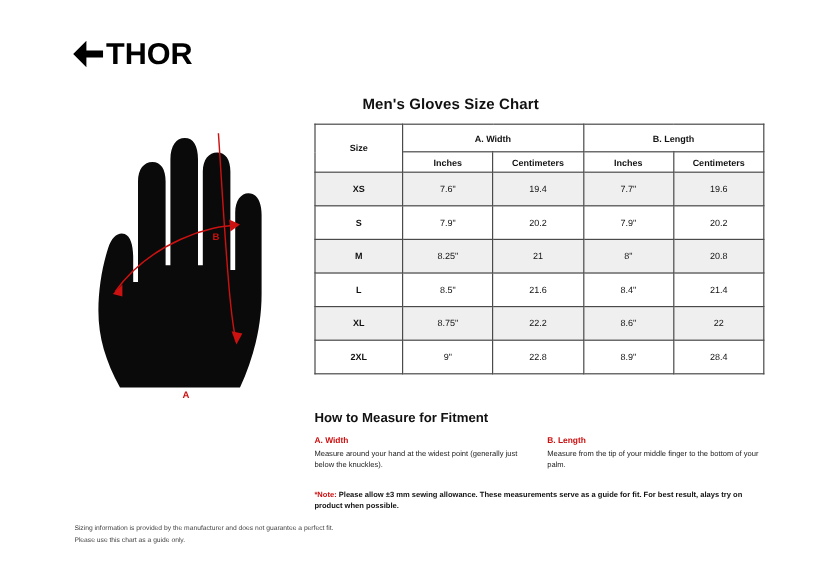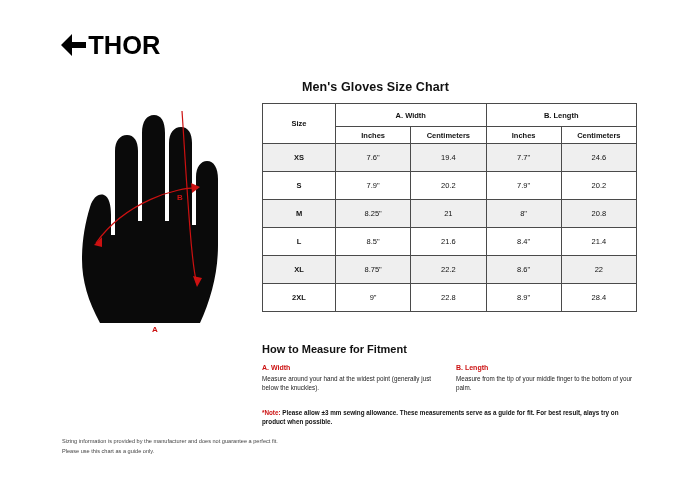--- a/index.html
+++ b/index.html
@@ -279,21 +279,21 @@
         <th class="sub-hdr">Inches</th>
         <th class="sub-hdr">Centimeters</th>
       </tr>
     </thead>
     <tbody>
       <tr>
         <td class="row-cell size-cell shaded">XS</td>
         <td class="row-cell shaded">7.6"</td>
         <td class="row-cell shaded">19.4</td>
         <td class="row-cell shaded">7.7"</td>
-        <td class="row-cell shaded">24.6</td>
+        <td class="row-cell shaded">19.6</td>
       </tr>
       <tr>
         <td class="row-cell size-cell">S</td>
         <td class="row-cell">7.9"</td>
         <td class="row-cell">20.2</td>
         <td class="row-cell">7.9"</td>
         <td class="row-cell">20.2</td>
       </tr>
       <tr>
         <td class="row-cell size-cell shaded">M</td>

